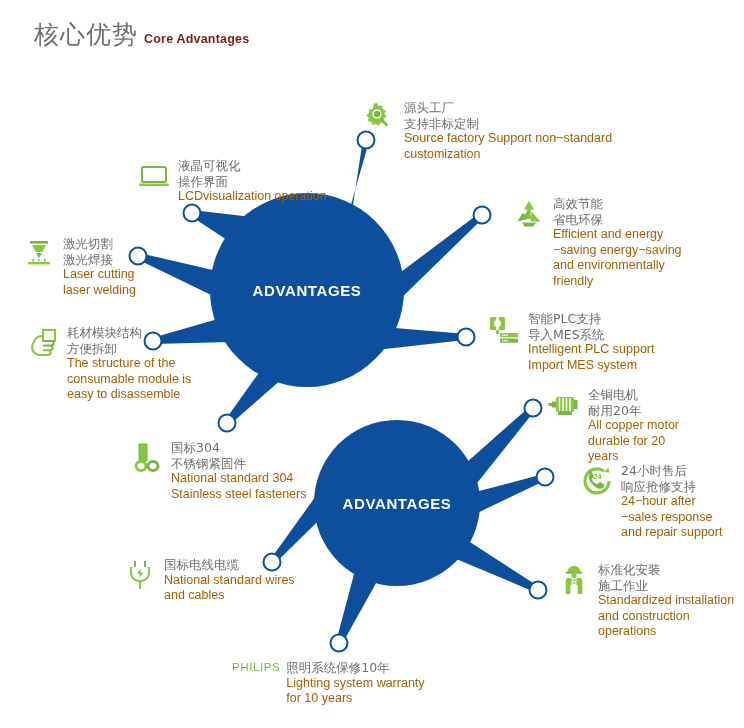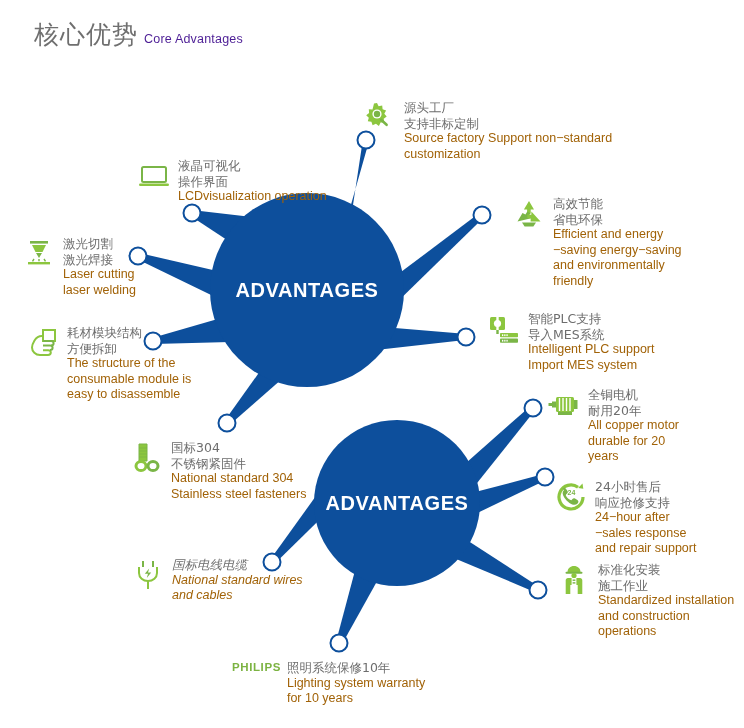--- a/index.html
+++ b/index.html
@@ -12,46 +12,46 @@
   }
   #stage{position:relative;width:680px;height:728px;}
 
   
   .header{position:absolute;left:34px;top:18px;display:flex;align-items:baseline;}
   .header .cn{
     font-size:25px;color:#6f6f6f;letter-spacing:1px;
     font-family:"DejaVu Sans","Liberation Sans",sans-serif;font-weight:400;
   }
   .header .en{
-    font-size:12.5px;color:#4c1d95;margin-left:6px;font-weight:normal;letter-spacing:.2px;
+    font-size:12.5px;color:#7f1d1d;margin-left:6px;font-weight:bold;letter-spacing:.2px;
   }
 
   
   #graph{position:absolute;left:0;top:0;width:744px;height:728px;}
 
   .hub-label{
-    position:absolute;color:#ffffff;font-weight:bold;font-size:20px;
+    position:absolute;color:#ffffff;font-weight:bold;font-size:15px;
     letter-spacing:.6px;transform:translate(-50%,-50%);white-space:nowrap;
     font-family:"Liberation Sans",sans-serif;
   }
 
   
   .feature{position:absolute;display:flex;align-items:flex-start;}
   .feature .ficon{flex:0 0 auto;width:34px;height:34px;margin-right:7px;margin-top:1px;}
   .feature .ftext{line-height:15.5px;}
   .feature .cn{
     font-size:12.5px;color:#6d6d6d;display:block;white-space:nowrap;
     font-family:"DejaVu Sans","Liberation Sans",sans-serif;
   }
   .feature .en{
     font-size:12.5px;color:#a16207;display:block;white-space:nowrap;
     font-family:"Liberation Sans",sans-serif;
   }
   .philips-logo{
-    font-size:11.5px;font-weight:bold;color:#7cb342;letter-spacing:.6px;
+    font-size:11.5px;font-weight:normal;color:#7cb342;letter-spacing:.6px;
     margin-right:6px;margin-top:1px;white-space:nowrap;
   }
 </style>
 </head>
 <body>
 
 <div id="stage">
 
   <div class="header">
     <span class="cn">核心优势</span>
@@ -219,21 +219,21 @@
             <rect x="11" y="24" width="14" height="3" fill="#7ab547"></rect>
           </svg></span>
         <div class="ftext">
           <span class="cn">全铜电机</span>
           <span class="cn">耐用20年</span>
           <span class="en">All copper motor</span>
           <span class="en">durable for 20</span>
           <span class="en">years</span>
         </div>
       </div>
-      <div class="feature" style="left: 554px; top: 463px; margin-top: 16px;">
+      <div class="feature" style="left: 580px; top: 463px;">
         <span class="ficon"><svg viewBox="0 0 34 34">
             <path d="M29 17a12 12 0 1 1-5-9.8" fill="none" stroke="#8cc63f" stroke-width="3.2"></path>
             <path d="M28.5 3.5l.8 5.2-5.2-.6z" fill="#8cc63f"></path>
             <path d="M8.5 8.5c1.2-1.2 2.6-1 3.4.2l1.6 2.4c.6.9.4 1.8-.4 2.5l-1 .9c-.3.3-.4.6-.2 1 .9 2 2.6 3.7 4.7 4.6.4.2.8.1 1-.2l.9-1c.7-.8 1.6-1 2.5-.4l2.4 1.6c1.2.8 1.4 2.2.2 3.4-1.4 1.4-3.3 1.7-5.4.9-3.6-1.3-7.8-5.5-9.1-9.1-.8-2.1-.5-4 .9-5.4z" fill="#7ab547"></path>
             <text x="17.5" y="15" font-family="Liberation Sans, sans-serif" font-size="7" font-weight="bold" fill="#7ab547" text-anchor="middle">24</text>
           </svg></span>
         <div class="ftext">
           <span class="cn">24小时售后</span>
           <span class="cn">响应抢修支持</span>
           <span class="en">24−hour after</span>
@@ -252,21 +252,21 @@
             <rect x="15.6" y="19.2" width="2.8" height="1.4" fill="#7ab547"></rect>
           </svg></span>
         <div class="ftext">
           <span class="cn">标准化安装</span>
           <span class="cn">施工作业</span>
           <span class="en">Standardized installation</span>
           <span class="en">and construction</span>
           <span class="en">operations</span>
         </div>
       </div>
-      <div class="feature" style="left: 131px; top: 557px; font-style: italic;">
+      <div class="feature" style="left: 123px; top: 557px;">
         <span class="ficon"><svg viewBox="0 0 34 34">
             <path d="M8 9v6c0 4.5 4 8 9 8s9-3.5 9-8V9" fill="none" stroke="#8cc63f" stroke-width="2"></path>
             <path d="M12 3v6M22 3v6" stroke="#7ab547" stroke-width="2" fill="none"></path>
             <path d="M17 23v8" stroke="#8cc63f" stroke-width="2" fill="none"></path>
             <path d="M18.2 10.5l-4.4 5.2h3.2l-1.2 4.3 4.4-5.4h-3.2z" fill="#7ab547"></path>
           </svg></span>
         <div class="ftext">
           <span class="cn">国标电线电缆</span>
           <span class="en">National standard wires</span>
           <span class="en">and cables</span>

